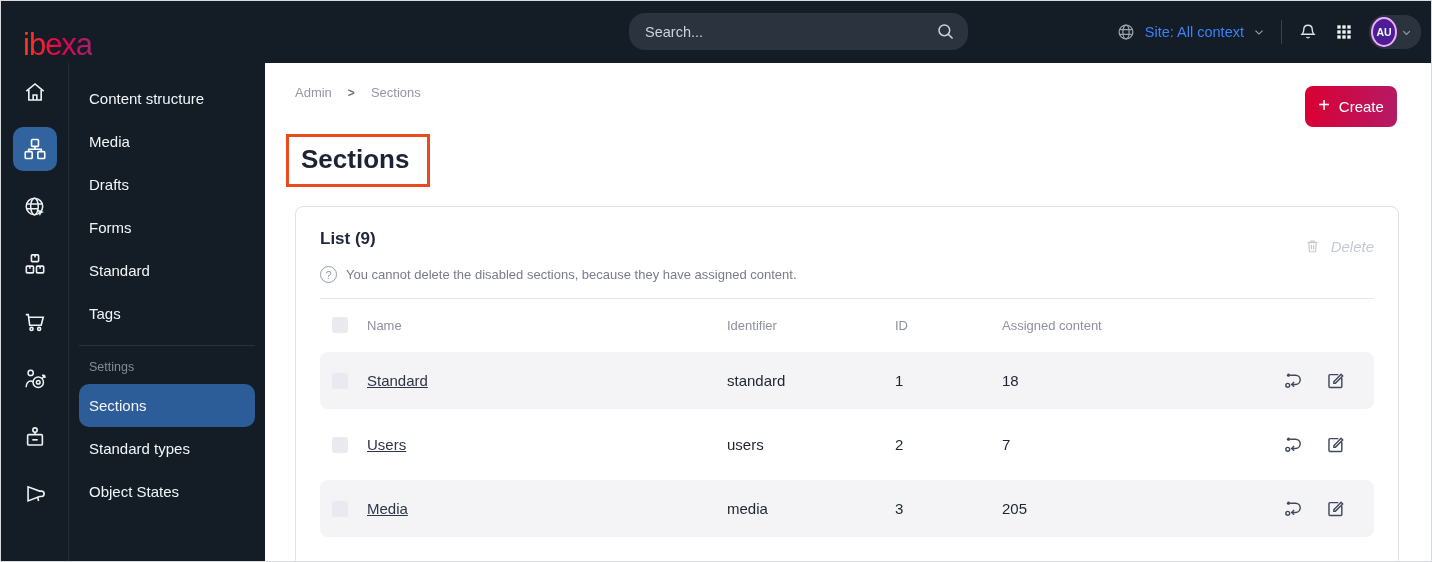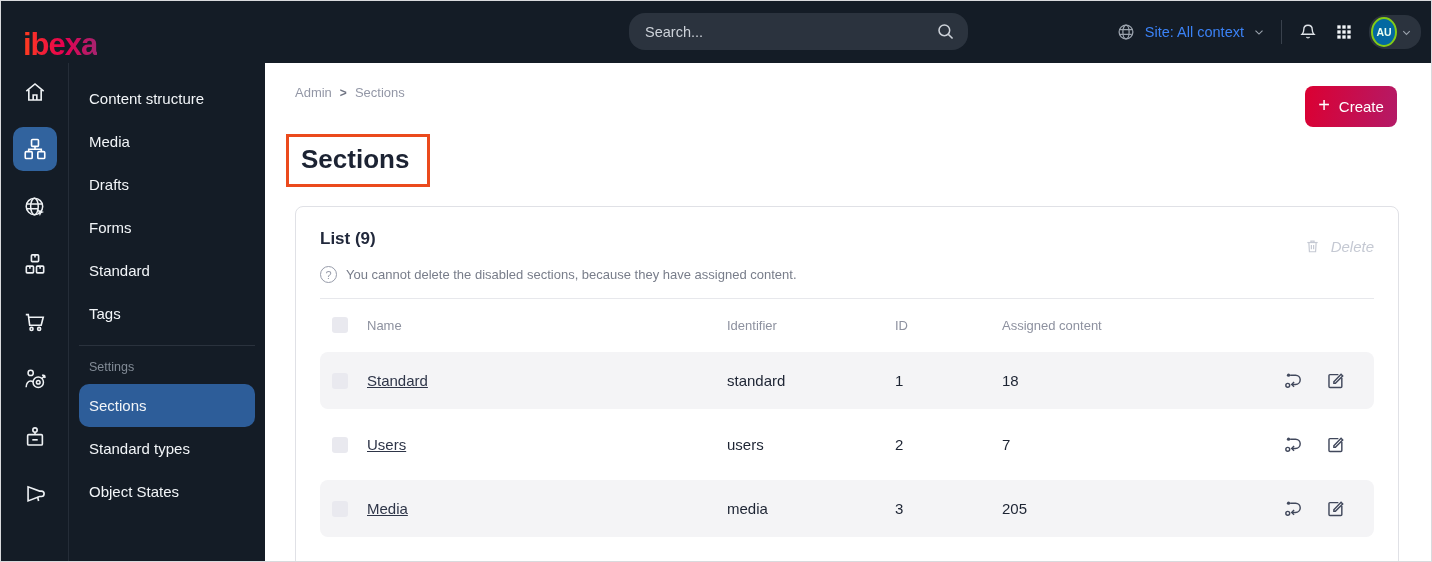--- a/index.html
+++ b/index.html
@@ -10,21 +10,21 @@
     border:1px solid #d9dadd;
     overflow:hidden;
     position:relative;
   }
   
   .topbar {
     height:62px; background:#141c26; display:flex; align-items:center;
     position:relative; padding:0 10px 0 22px;
   }
   .logo {
-    font-size:31px; font-weight:bold; letter-spacing:-1px;
+    font-size:31px; font-weight:normal; letter-spacing:-1px;
     background:linear-gradient(90deg,#ff3d1e 0%,#e60050 55%,#a6236f 100%);
     -webkit-background-clip:text; background-clip:text; color:transparent;
     cursor:pointer;
     margin-top:26px;
   }
   .search-wrap {
     position:absolute; left:628px; top:12px; width:339px; height:37px;
     background:#2b333e; border-radius:16px; display:flex; align-items:center;
     padding:0 12px 0 16px;
   }
@@ -38,22 +38,22 @@
   }
   .site-selector { display:flex; align-items:center; gap:8px; cursor:pointer; }
   .site-selector .label { font-size:14.5px; color:#3b82f6; }
   .tb-divider { width:1px; height:24px; background:#39414c; }
   .icon-btn { background:none; border:none; cursor:pointer; display:flex; align-items:center; }
   .avatar-pill {
     display:flex; align-items:center; gap:3px; background:#2b333e;
     border-radius:16px; padding:2px 8px 2px 2px; cursor:pointer;
   }
   .avatar-circle {
-    width:26px; height:30px; border-radius:50%; background:#0369a1;
-    border:2px solid #84cc16; color:#eafff2; font-size:10.5px; font-weight:bold;
+    width:26px; height:30px; border-radius:50%; background:#4c1d95;
+    border:2px solid #f0abfc; color:#eafff2; font-size:10.5px; font-weight:bold;
     display:flex; align-items:center; justify-content:center;
   }
   
   .layout { display:flex; height:500px; }
   .rail {
     width:68px; background:#141c26; border-right:1px solid #252d38;
     display:flex; flex-direction:column; align-items:center; flex-shrink:0;
   }
   .rail-item {
     width:100%; height:57.5px; display:flex; align-items:center; justify-content:center;
@@ -71,21 +71,21 @@
     display:block; width:100%; text-align:left; background:none; border:none;
     color:#f2f5f8; font-size:15px; font-family:"Liberation Sans",sans-serif;
     padding:12px 10px; height:43px; cursor:pointer; border-radius:10px;
   }
   .menu-item.selected { background:#2d5d99; }
   .menu-divider { height:1px; background:#2a323d; margin:10px 0 12px 0; }
   .settings-label { color:#828b96; font-size:12.5px; padding:2px 10px 10px 10px; }
   
   .content { flex:1; background:#ffffff; position:relative; }
   .breadcrumb {
-    position:absolute; left:30px; top:22px; display:flex; align-items:center; gap:8px;
+    position:absolute; left:30px; top:22px; display:flex; align-items:center; gap:16px;
     font-size:13px; color:#9397a6;
   }
   .breadcrumb .crumb { cursor:pointer; }
   .breadcrumb .sep { font-size:12px; color:#6f7483; font-weight:bold; }
   .create-btn {
     position:absolute; right:34px; top:23px; width:92px; height:41px;
     border:none; border-radius:8px; cursor:pointer;
     background:linear-gradient(100deg,#db0032 0%,#b41a67 100%);
     color:#ffffff; font-size:15px; font-family:"Liberation Sans",sans-serif;
     display:flex; align-items:center; justify-content:center; gap:9px;

